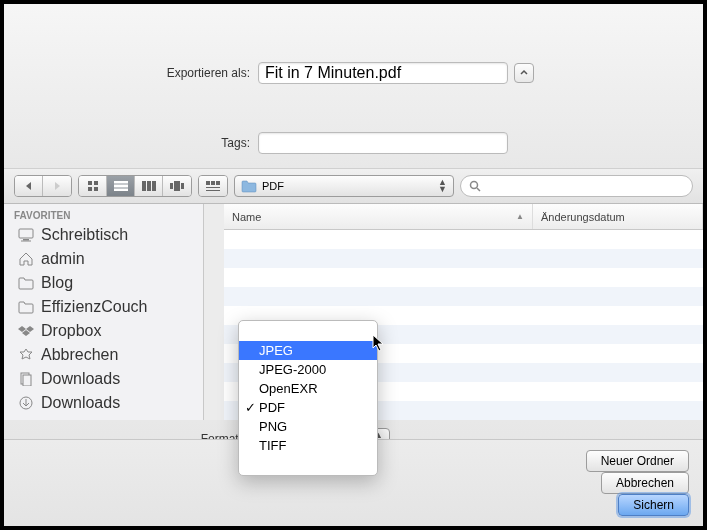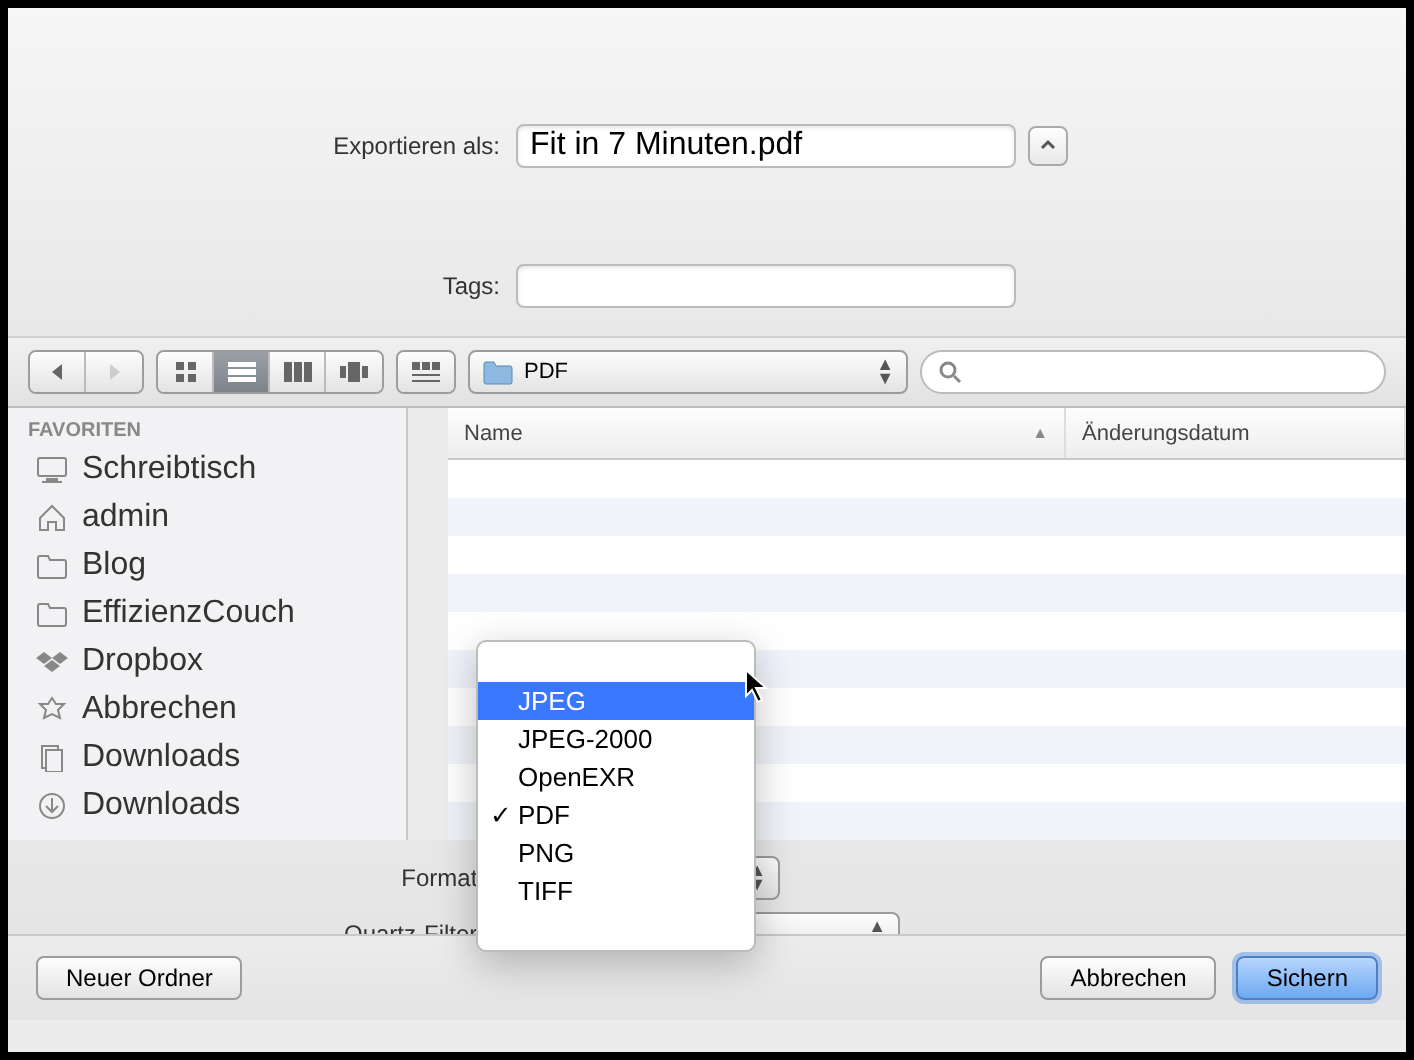--- a/index.html
+++ b/index.html
@@ -47,21 +47,21 @@
 
 .bottom-form { padding: 8px 14px; background: linear-gradient(#e8e8e8, #e2e2e2); }
 .bottom-row { display: flex; align-items: center; margin-bottom: 6px; }
 .bottom-label { width: 232px; text-align: right; padding-right: 8px; font-size: 12px; color: #333; }
 .popup-btn { height: 22px; border: 1px solid #9c9c9c; border-radius: 4px; background: linear-gradient(#fdfdfd, #e3e3e3); display: flex; align-items: center; padding: 0 6px 0 10px; font-size: 12px; cursor: pointer; }
 .format-popup { width: 140px; }
 .filter-popup { width: 200px; }
 .checkbox-row { display: flex; align-items: center; padding-left: 240px; gap: 5px; font-size: 12px; color: #888; }
 
 
-.footer { position: absolute; bottom: 16px; left: 0; right: 0; display: flex; align-items: flex-end; padding: 10px 14px; border-top: 1px solid #c8c8c8; background: linear-gradient(#ececec, #e4e4e4); }
+.footer { position: absolute; bottom: 0; left: 0; right: 0; display: flex; align-items: flex-end; padding: 10px 14px; border-top: 1px solid #c8c8c8; background: linear-gradient(#ececec, #e4e4e4); flex-direction: column; }
 .btn { height: 22px; padding: 0 14px; border: 1px solid #9c9c9c; border-radius: 4px; background: linear-gradient(#fdfdfd, #e3e3e3); font-size: 12px; cursor: pointer; }
 .btn.primary { background: linear-gradient(#b8d6ff, #6ca8f0); border-color: #4e7fc5; box-shadow: 0 0 0 2px rgba(90,150,230,0.5); }
 .footer-spacer { flex: 1; }
 
 
 .dropdown-menu { position: absolute; left: 234px; top: 316px; width: 140px; background: #fff; border: 1px solid #bbb; border-radius: 5px; box-shadow: 0 6px 20px rgba(0,0,0,0.25); padding: 20px 0; z-index: 100; }
 .menu-item { padding: 2px 20px; font-size: 13px; position: relative; cursor: pointer; }
 .menu-item.highlighted { background: #3a77ff; color: #fff; }
 .menu-item.checked::before { content: "✓"; position: absolute; left: 6px; }
 .cursor { position: absolute; left: 368px; top: 330px; z-index: 101; pointer-events: none; }

